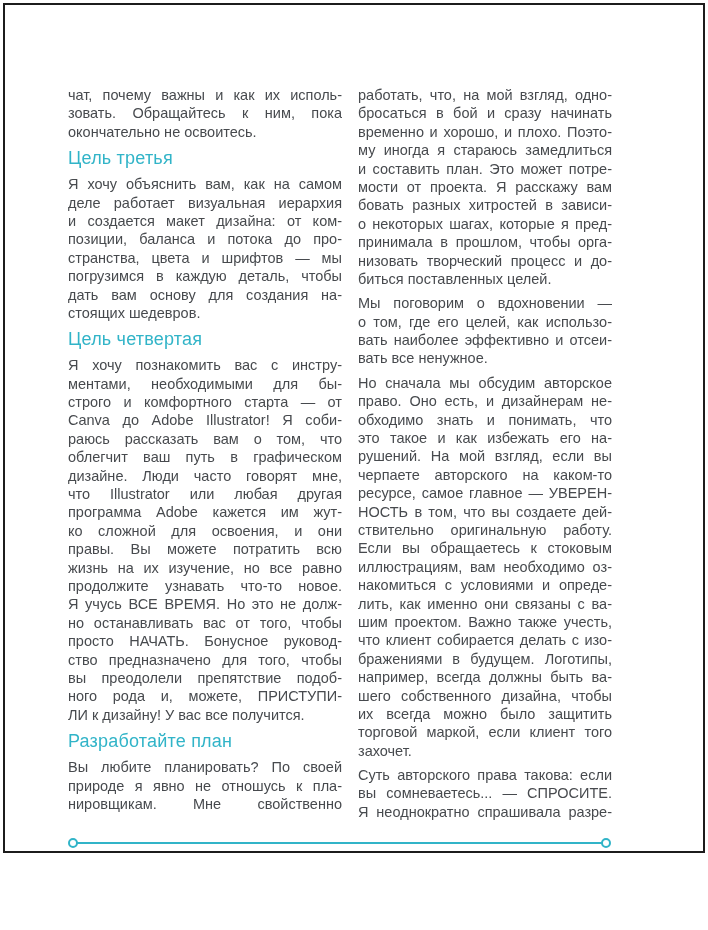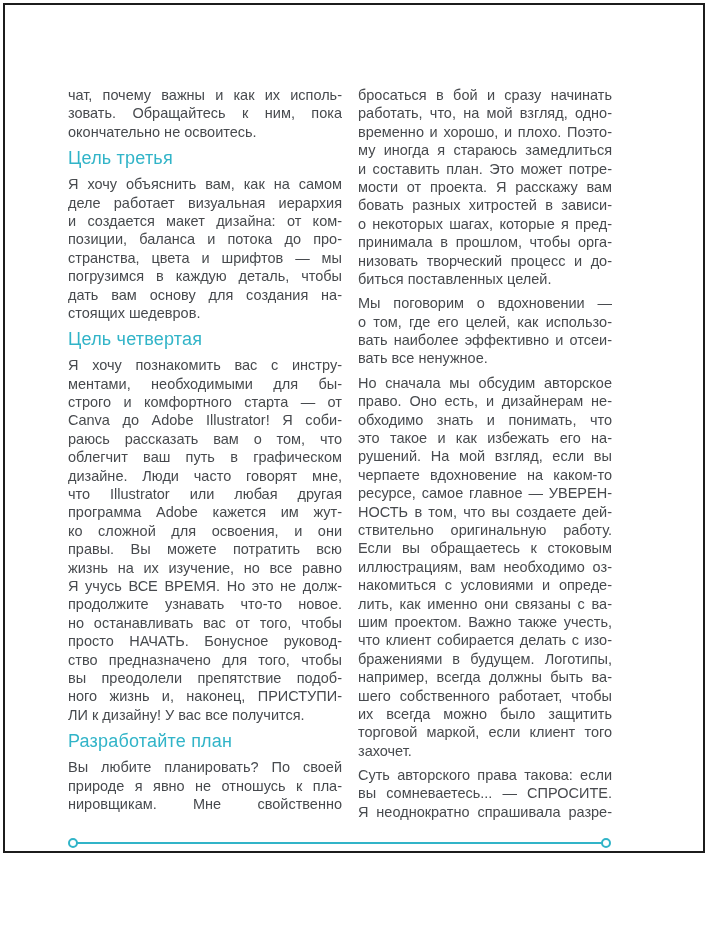--- a/index.html
+++ b/index.html
@@ -74,40 +74,40 @@
           <div class="line">строго и комфортного старта — от</div>
           <div class="line">Canva до Adobe Illustrator! Я соби-</div>
           <div class="line">раюсь рассказать вам о том, что</div>
           <div class="line">облегчит ваш путь в графическом</div>
           <div class="line">дизайне. Люди часто говорят мне,</div>
           <div class="line">что Illustrator или любая другая</div>
           <div class="line">программа Adobe кажется им жут-</div>
           <div class="line">ко сложной для освоения, и они</div>
           <div class="line">правы. Вы можете потратить всю</div>
           <div class="line">жизнь на их изучение, но все равно</div>
+          <div class="line">продолжите узнавать что-то новое.</div>
           <div class="line">Я учусь ВСЕ ВРЕМЯ. Но это не долж-</div>
-          <div class="line">продолжите узнавать что-то новое.</div>
           <div class="line">но останавливать вас от того, чтобы</div>
           <div class="line">просто НАЧАТЬ. Бонусное руковод-</div>
           <div class="line">ство предназначено для того, чтобы</div>
           <div class="line">вы преодолели препятствие подоб-</div>
-          <div class="line">ного жизнь и, наконец, ПРИСТУПИ-</div>
+          <div class="line">ного рода и, можете, ПРИСТУПИ-</div>
           <div class="line final">ЛИ к дизайну! У вас все получится.</div>
         </div>
         <div class="heading">Разработайте план</div>
         <div class="para">
           <div class="line">Вы любите планировать? По своей</div>
           <div class="line">природе я явно не отношусь к пла-</div>
           <div class="line">нировщикам. Мне свойственно</div>
         </div>
       </div>
     <div class="col right">
         <div class="para">
+          <div class="line">работать, что, на мой взгляд, одно-</div>
           <div class="line">бросаться в бой и сразу начинать</div>
-          <div class="line">работать, что, на мой взгляд, одно-</div>
           <div class="line">временно и хорошо, и плохо. Поэто-</div>
           <div class="line">му иногда я стараюсь замедлиться</div>
           <div class="line">и составить план. Это может потре-</div>
           <div class="line">мости от проекта. Я расскажу вам</div>
           <div class="line">бовать разных хитростей в зависи-</div>
           <div class="line">о некоторых шагах, которые я пред-</div>
           <div class="line">принимала в прошлом, чтобы орга-</div>
           <div class="line">низовать творческий процесс и до-</div>
           <div class="line final">биться поставленных целей.</div>
         </div>
@@ -116,33 +116,33 @@
           <div class="line">о том, где его целей, как использо-</div>
           <div class="line">вать наиболее эффективно и отсеи-</div>
           <div class="line final">вать все ненужное.</div>
         </div>
         <div class="para">
           <div class="line">Но сначала мы обсудим авторское</div>
           <div class="line">право. Оно есть, и дизайнерам не-</div>
           <div class="line">обходимо знать и понимать, что</div>
           <div class="line">это такое и как избежать его на-</div>
           <div class="line">рушений. На мой взгляд, если вы</div>
-          <div class="line">черпаете вдохновение на каком-то</div>
+          <div class="line">черпаете авторского на каком-то</div>
           <div class="line">ресурсе, самое главное — УВЕРЕН-</div>
           <div class="line">НОСТЬ в том, что вы создаете дей-</div>
           <div class="line">ствительно оригинальную работу.</div>
           <div class="line">Если вы обращаетесь к стоковым</div>
           <div class="line">иллюстрациям, вам необходимо оз-</div>
           <div class="line">накомиться с условиями и опреде-</div>
           <div class="line">лить, как именно они связаны с ва-</div>
           <div class="line">шим проектом. Важно также учесть,</div>
           <div class="line">что клиент собирается делать с изо-</div>
           <div class="line">бражениями в будущем. Логотипы,</div>
           <div class="line">например, всегда должны быть ва-</div>
-          <div class="line">шего собственного работает, чтобы</div>
+          <div class="line">шего собственного дизайна, чтобы</div>
           <div class="line">их всегда можно было защитить</div>
           <div class="line">торговой маркой, если клиент того</div>
           <div class="line final">захочет.</div>
         </div>
         <div class="para">
           <div class="line">Суть авторского права такова: если</div>
           <div class="line">вы сомневаетесь... — СПРОСИТЕ.</div>
           <div class="line">Я неоднократно спрашивала разре-</div>
         </div>
       </div>

